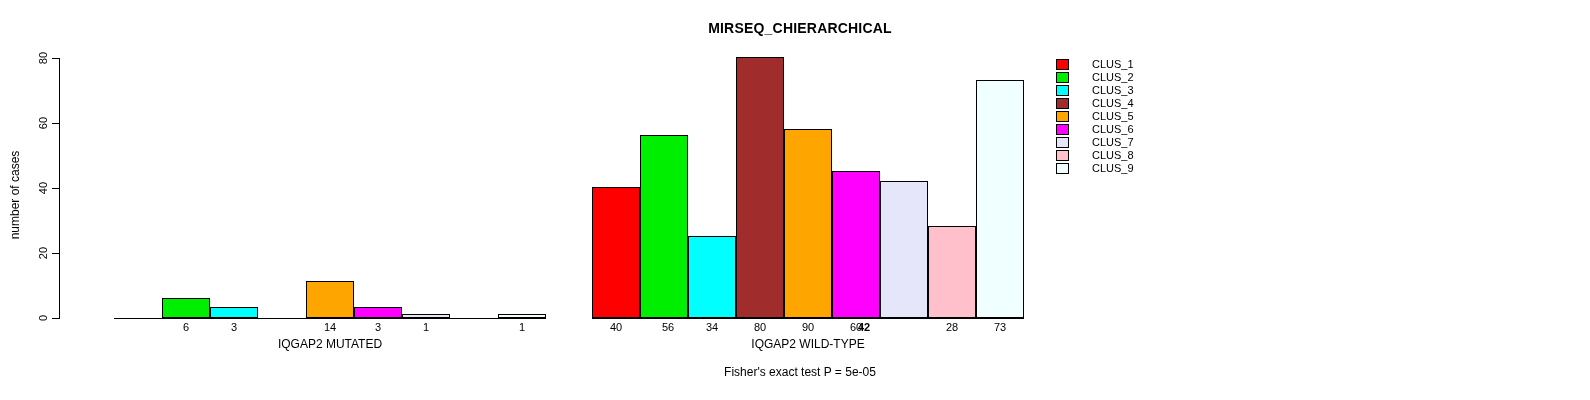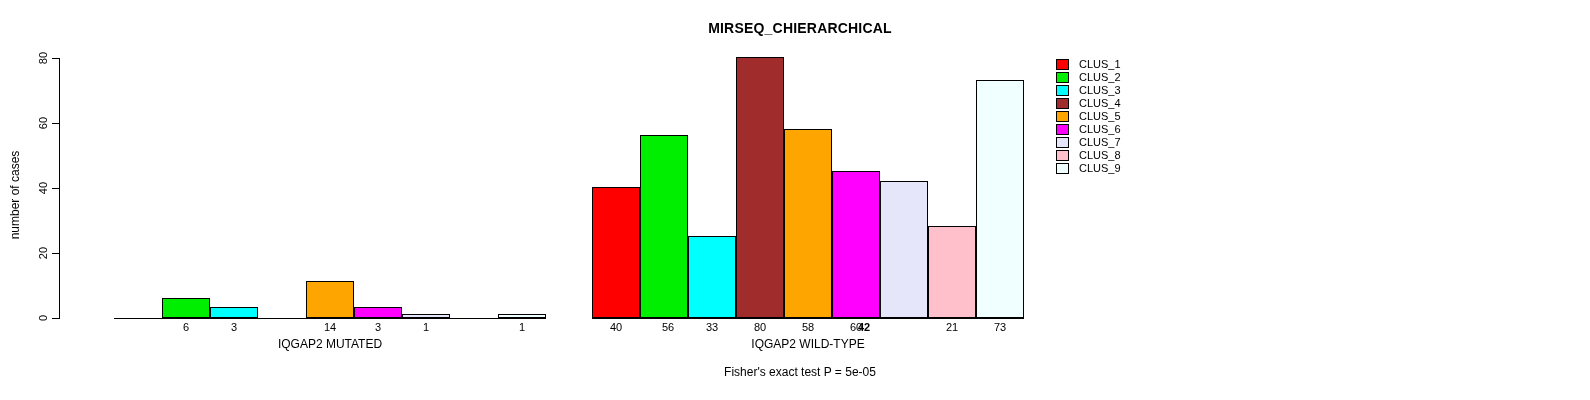--- a/index.html
+++ b/index.html
@@ -131,21 +131,21 @@
   .legend-swatch {
     width: 13px;
     height: 11px;
     box-sizing: border-box;
     border: 1px solid #000000;
     flex: 0 0 auto;
   }
   .legend-text {
     font-size: 11px;
     line-height: 11px;
-    margin-left: 10px;
+    margin-left: 23px;
     white-space: nowrap;
   }
 
   
   .caption {
     position: absolute;
     left: 0;
     top: 365px;
     width: 1600px;
     text-align: center;
@@ -202,31 +202,31 @@
       <div class="bar-value" style="left: 402px; width: 48px;">1</div>
       <div class="bar" title="CLUS_9: 1" style="left: 498px; width: 48px; height: 4.25px; background: rgb(240, 255, 255);"></div>
       <div class="bar-value" style="left: 498px; width: 48px;">1</div>
       <div class="panel-label" style="left: 114px; width: 432px;">IQGAP2 MUTATED</div>
       <div class="baseline" style="left: 592px; width: 432px;"></div>
       <div class="bar" title="CLUS_1: 40" style="left: 592px; width: 48px; height: 131px; background: rgb(255, 0, 0);"></div>
       <div class="bar-value" style="left: 592px; width: 48px;">40</div>
       <div class="bar" title="CLUS_2: 56" style="left: 640px; width: 48px; height: 183px; background: rgb(0, 238, 0);"></div>
       <div class="bar-value" style="left: 644px; width: 48px;">56</div>
       <div class="bar" title="CLUS_3: 25" style="left: 688px; width: 48px; height: 82.25px; background: rgb(0, 255, 255);"></div>
-      <div class="bar-value" style="left: 688px; width: 48px;">33</div>
+      <div class="bar-value" style="left: 688px; width: 48px;">34</div>
       <div class="bar" title="CLUS_4: 80" style="left: 736px; width: 48px; height: 261px; background: rgb(160, 44, 44);"></div>
       <div class="bar-value" style="left: 736px; width: 48px;">80</div>
       <div class="bar" title="CLUS_5: 58" style="left: 784px; width: 48px; height: 189.5px; background: rgb(255, 165, 0);"></div>
-      <div class="bar-value" style="left: 784px; width: 48px;">58</div>
+      <div class="bar-value" style="left: 784px; width: 48px;">90</div>
       <div class="bar" title="CLUS_6: 45" style="left: 832px; width: 48px; height: 147.25px; background: rgb(255, 0, 255);"></div>
       <div class="bar-value" style="left: 832px; width: 48px;">60</div>
       <div class="bar" title="CLUS_7: 42" style="left: 880px; width: 48px; height: 137.5px; background: rgb(230, 230, 250);"></div>
       <div class="bar-value" style="left: 840px; width: 48px; font-weight: bold;">42</div>
       <div class="bar" title="CLUS_8: 28" style="left: 928px; width: 48px; height: 92px; background: rgb(255, 192, 203);"></div>
-      <div class="bar-value" style="left: 928px; width: 48px;">21</div>
+      <div class="bar-value" style="left: 928px; width: 48px;">28</div>
       <div class="bar" title="CLUS_9: 73" style="left: 976px; width: 48px; height: 238.25px; background: rgb(240, 255, 255);"></div>
       <div class="bar-value" style="left: 976px; width: 48px;">73</div>
       <div class="panel-label" style="left: 592px; width: 432px;">IQGAP2 WILD-TYPE</div>
     </div>
 
   <div class="legend" id="legend">
       <div class="legend-row">
         <div class="legend-swatch" style="background: rgb(255, 0, 0);"></div>
         <div class="legend-text">CLUS_1</div>
       </div>

